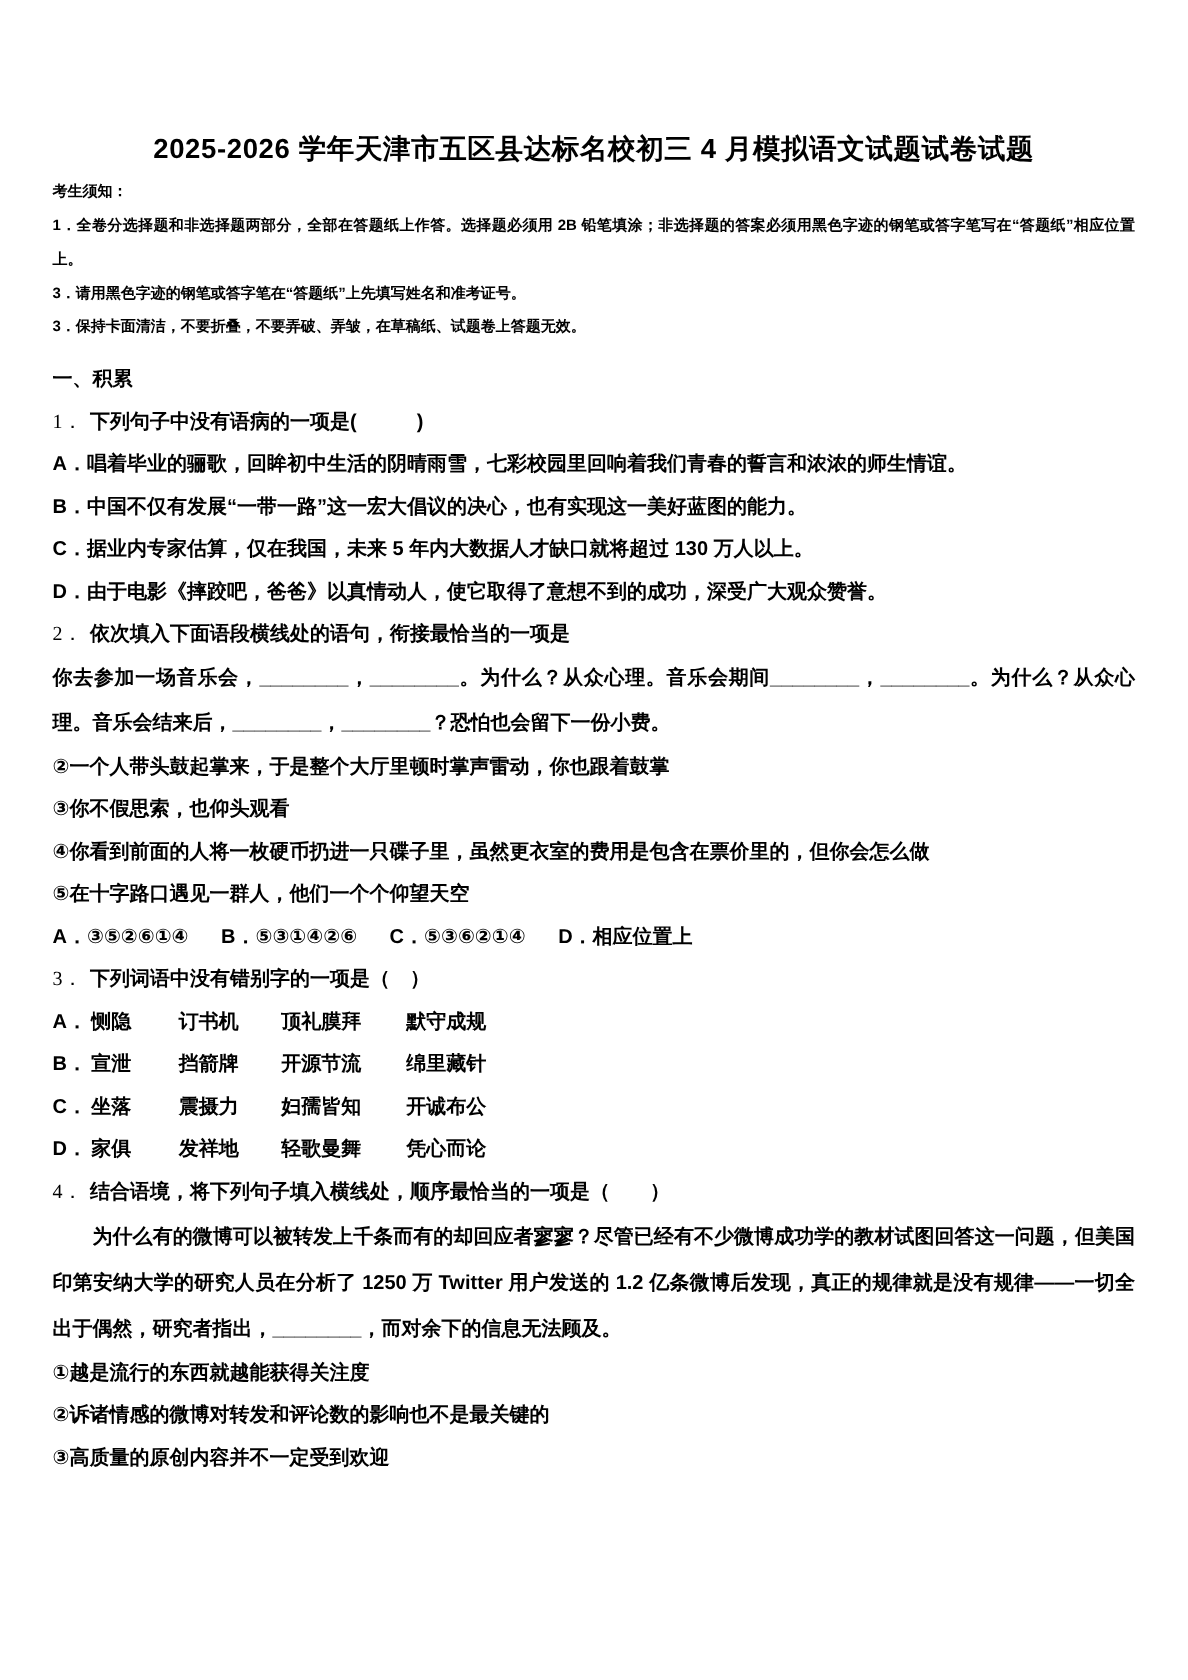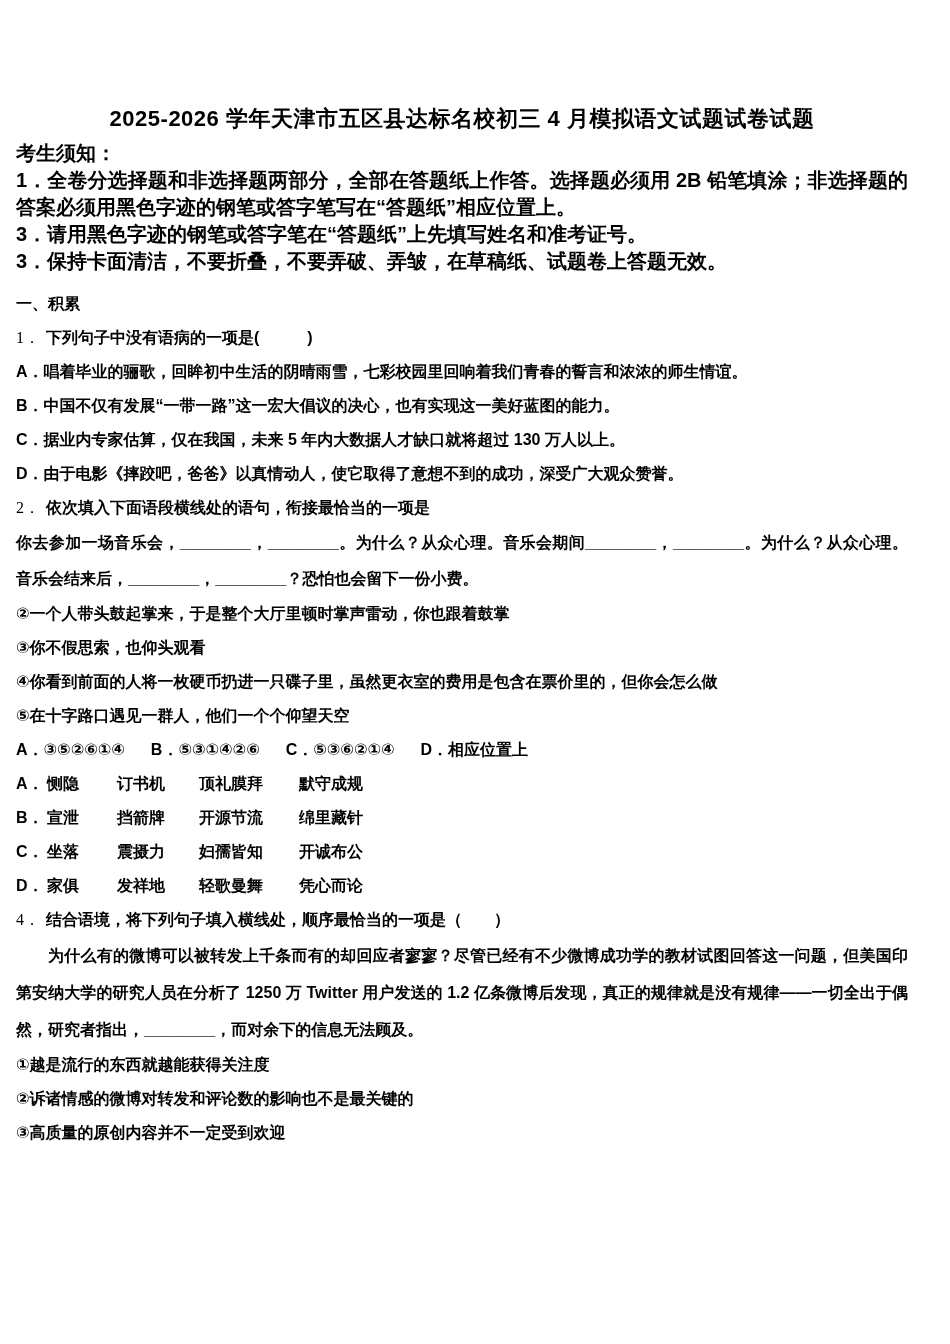--- a/index.html
+++ b/index.html
@@ -1,37 +1,37 @@
 <!DOCTYPE html>
 <html><head>
 <meta charset="utf-8">
 <style>
   html, body { margin: 0; padding: 0; background: #ffffff; }
   .page {
     position: relative;
     width: 950px;
     height: 1344px;
     box-sizing: border-box;
-    padding: 104px 42px 0 16px;
+    padding: 104px 42px 0 42px;
     background: #ffffff;
     color: #000000;
     font-family: "Liberation Sans", "DejaVu Sans", sans-serif;
     overflow: hidden;
   }
   .title {
     margin: 0 0 6px 0;
     font-size: 22px;
     line-height: 30px;
     font-weight: 700;
     text-align: center;
     letter-spacing: 0.5px;
   }
   .nline {
     margin: 0;
-    font-size: 20px;
+    font-size: 12px;
     line-height: 27px;
     font-weight: 600;
     text-align: justify;
   }
   .ql {
     margin: 0;
     font-size: 16px;
     line-height: 34px;
     font-weight: 600;
   }
@@ -83,20 +83,21 @@
     <p class="ql">②一个人带头鼓起掌来，于是整个大厅里顿时掌声雷动，你也跟着鼓掌</p>
     <p class="ql">③你不假思索，也仰头观看</p>
     <p class="ql">④你看到前面的人将一枚硬币扔进一只碟子里，虽然更衣室的费用是包含在票价里的，但你会怎么做</p>
     <p class="ql">⑤在十字路口遇见一群人，他们一个个仰望天空</p>
     <p class="ql">
       <span class="choice">A．③⑤②⑥①④</span><span class="choice">B．⑤③①④②⑥</span><span class="choice">C．⑤③⑥②①④</span><span class="choice">D．相应位置上</span>
     </p>
   </section>
 
   <section>
+    <p class="ql"><span class="qnum">3．</span><span>下列词语中没有错别字的一项是（　）</span></p>
     <p class="ql">
       <span class="wletter">A．</span><span class="w1">恻隐</span><span class="w2">订书机</span><span class="w3">顶礼膜拜</span><span>默守成规</span>
     </p>
     <p class="ql">
       <span class="wletter">B．</span><span class="w1">宣泄</span><span class="w2">挡箭牌</span><span class="w3">开源节流</span><span>绵里藏针</span>
     </p>
     <p class="ql">
       <span class="wletter">C．</span><span class="w1">坐落</span><span class="w2">震摄力</span><span class="w3">妇孺皆知</span><span>开诚布公</span>
     </p>
     <p class="ql">

